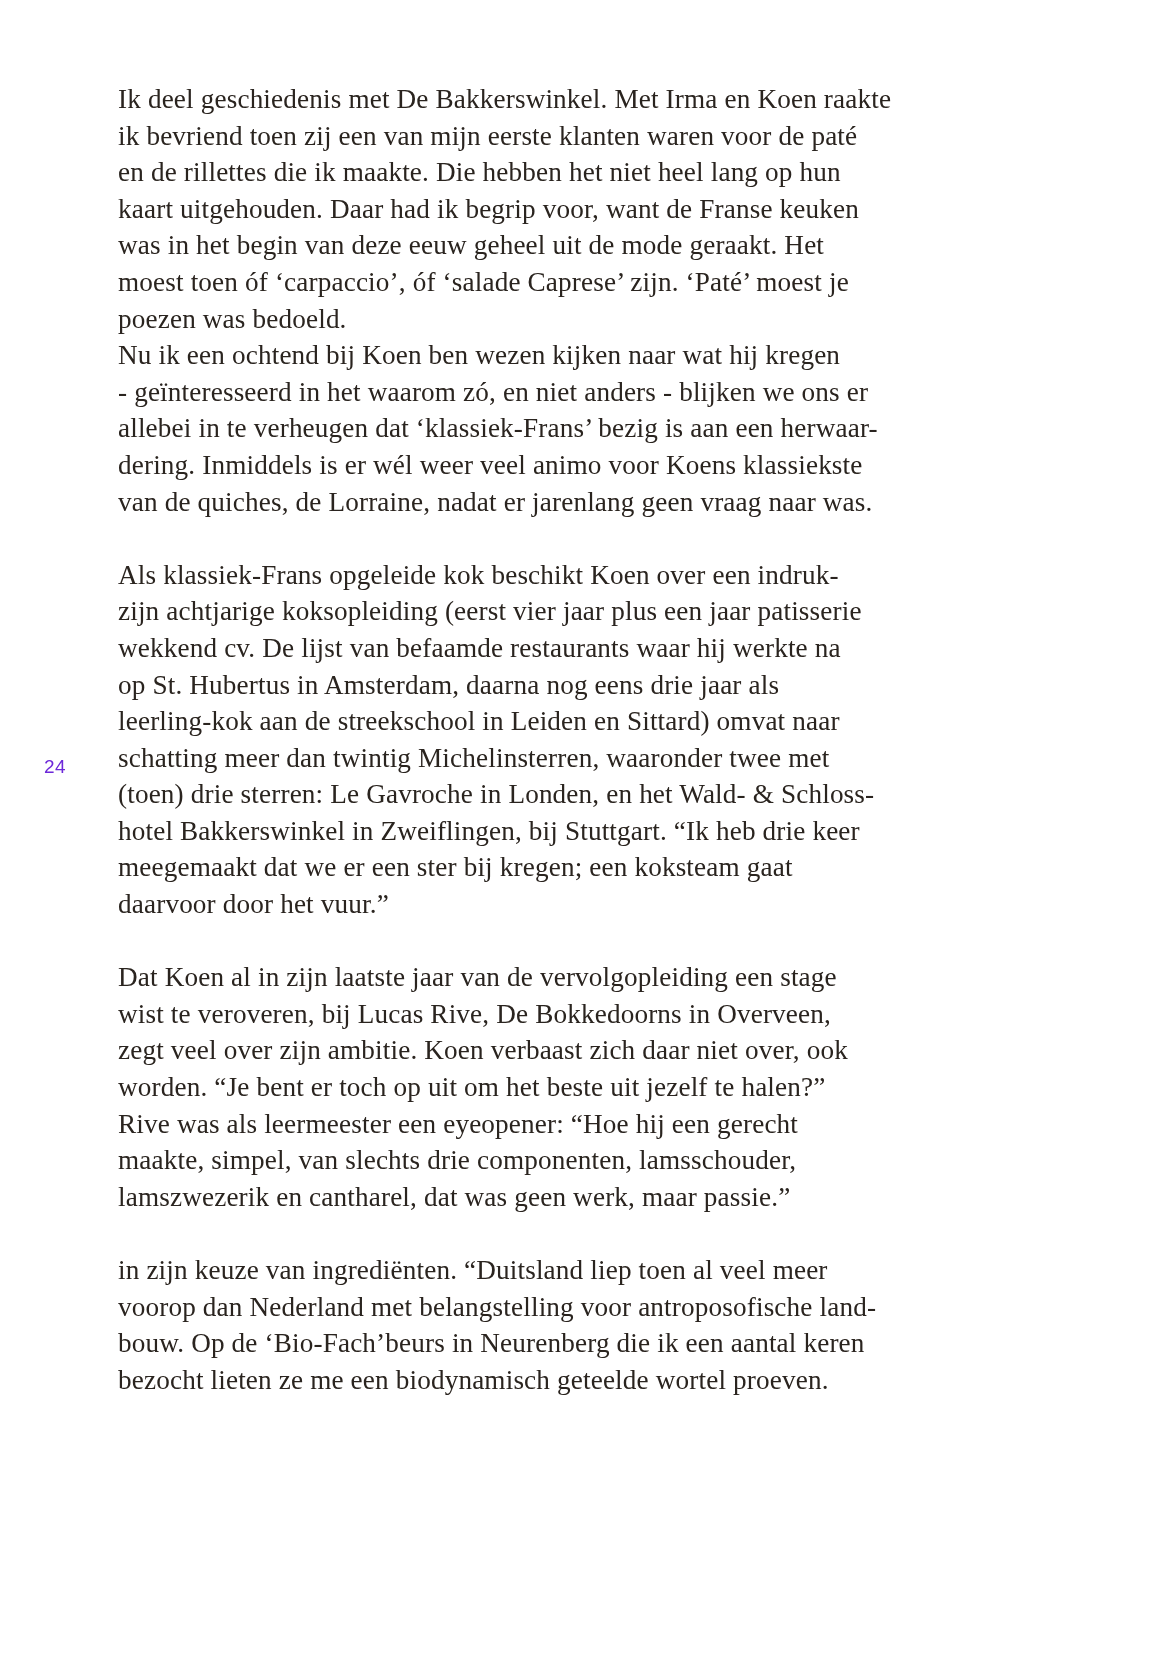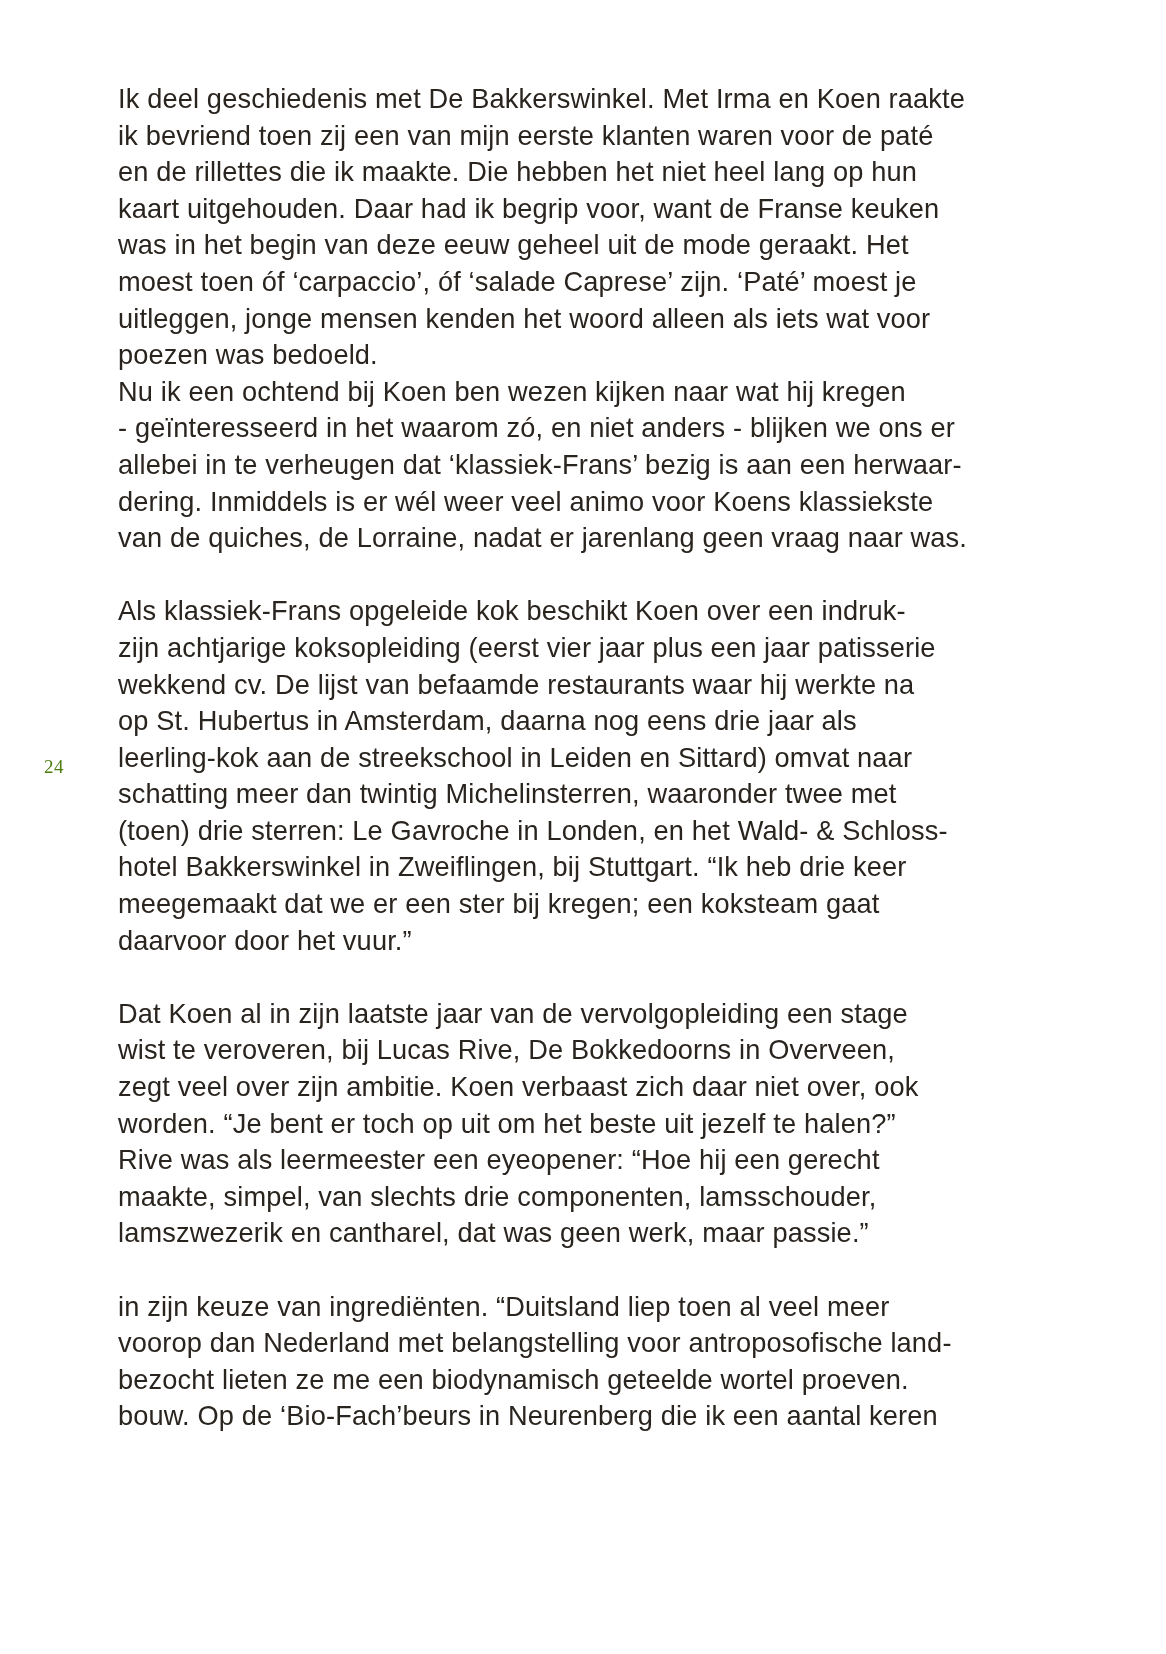--- a/index.html
+++ b/index.html
@@ -19,62 +19,61 @@
     top: 0;
     width: 1166px;
     height: 1654px;
     background: #ffffff;
   }
   .text-block {
     position: absolute;
     left: 118px;
     top: 81px;
     width: 900px;
-    font-family: Liberation Sans, sans-serif;
+    font-family: Liberation Serif, serif;
     font-size: 27.2px;
     line-height: 36.6px;
     color: #2a241f;
     letter-spacing: 0.15px;
   }
   .paragraph {
     margin: 0 0 36.6px 0;
   }
   .line {
     display: block;
     white-space: nowrap;
     height: 36.6px;
   }
   .page-number {
     position: absolute;
     left: 44px;
     top: 756px;
-    font-family: Liberation Serif, serif;
+    font-family: Liberation Sans, sans-serif;
     font-size: 19px;
     line-height: 22px;
-    color: #4d7c0f;
+    color: #6d28d9;
     letter-spacing: 0.5px;
   }
 </style>
 </head>
 <body>
 
 <div class="page">
 
   <div class="page-number">24</div>
 
   <div class="text-block">
 
     <p class="paragraph">
       <span class="line">Ik deel geschiedenis met De Bakkerswinkel. Met Irma en Koen raakte</span>
       <span class="line">ik bevriend toen zij een van mijn eerste klanten waren voor de paté</span>
       <span class="line">en de rillettes die ik maakte. Die hebben het niet heel lang op hun</span>
       <span class="line">kaart uitgehouden. Daar had ik begrip voor, want de Franse keuken</span>
       <span class="line">was in het begin van deze eeuw geheel uit de mode geraakt. Het</span>
       <span class="line">moest toen óf ‘carpaccio’, óf ‘salade Caprese’ zijn. ‘Paté’ moest je</span>
-      <span class="line">uitleggen, jonge mensen kenden het woord alleen als iets wat voor</span>
       <span class="line">poezen was bedoeld.</span>
       <span class="line">Nu ik een ochtend bij Koen ben wezen kijken naar wat hij kregen</span>
       <span class="line">- geïnteresseerd in het waarom zó, en niet anders - blijken we ons er</span>
       <span class="line">allebei in te verheugen dat ‘klassiek-Frans’ bezig is aan een herwaar-</span>
       <span class="line">dering. Inmiddels is er wél weer veel animo voor Koens klassiekste</span>
       <span class="line">van de quiches, de Lorraine, nadat er jarenlang geen vraag naar was.</span>
     </p>
 
     <p class="paragraph">
       <span class="line">Als klassiek-Frans opgeleide kok beschikt Koen over een indruk-</span>
@@ -95,18 +94,18 @@
       <span class="line">zegt veel over zijn ambitie. Koen verbaast zich daar niet over, ook</span>
       <span class="line">worden. “Je bent er toch op uit om het beste uit jezelf te halen?”</span>
       <span class="line">Rive was als leermeester een eyeopener: “Hoe hij een gerecht</span>
       <span class="line">maakte, simpel, van slechts drie componenten, lamsschouder,</span>
       <span class="line">lamszwezerik en cantharel, dat was geen werk, maar passie.”</span>
     </p>
 
     <p class="paragraph">
       <span class="line">in zijn keuze van ingrediënten. “Duitsland liep toen al veel meer</span>
       <span class="line">voorop dan Nederland met belangstelling voor antroposofische land-</span>
+      <span class="line">bouw. Op de ‘Bio-Fach’beurs in Neurenberg die ik een aantal keren</span>
       <span class="line">bezocht lieten ze me een biodynamisch geteelde wortel proeven.</span>
-      <span class="line">bouw. Op de ‘Bio-Fach’beurs in Neurenberg die ik een aantal keren</span>
     </p>
 
   </div>
 </div>
 
 </body></html>

